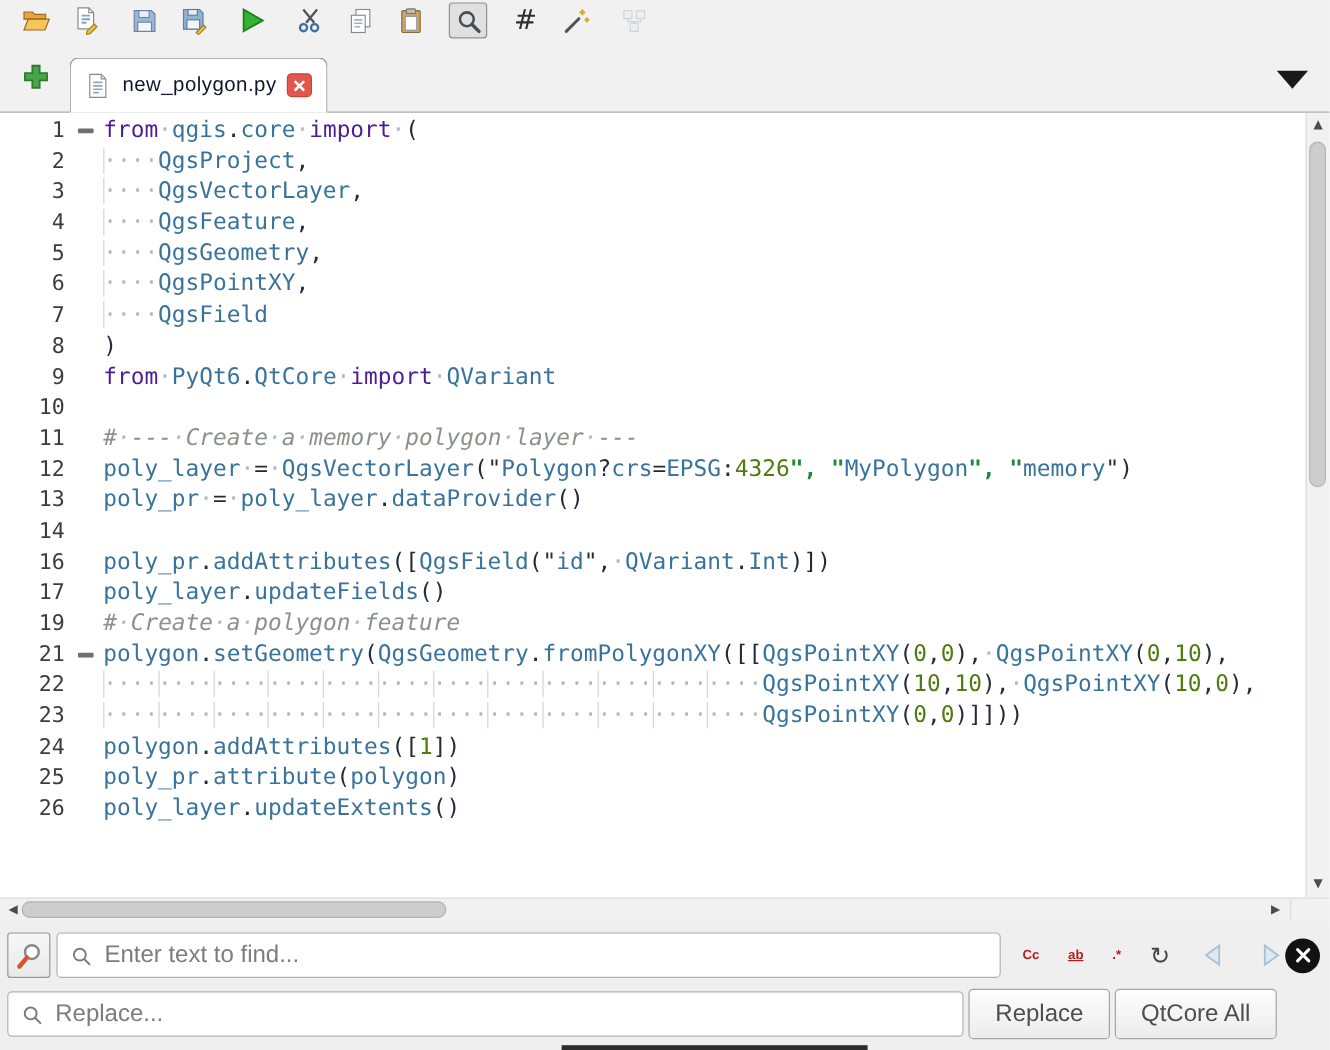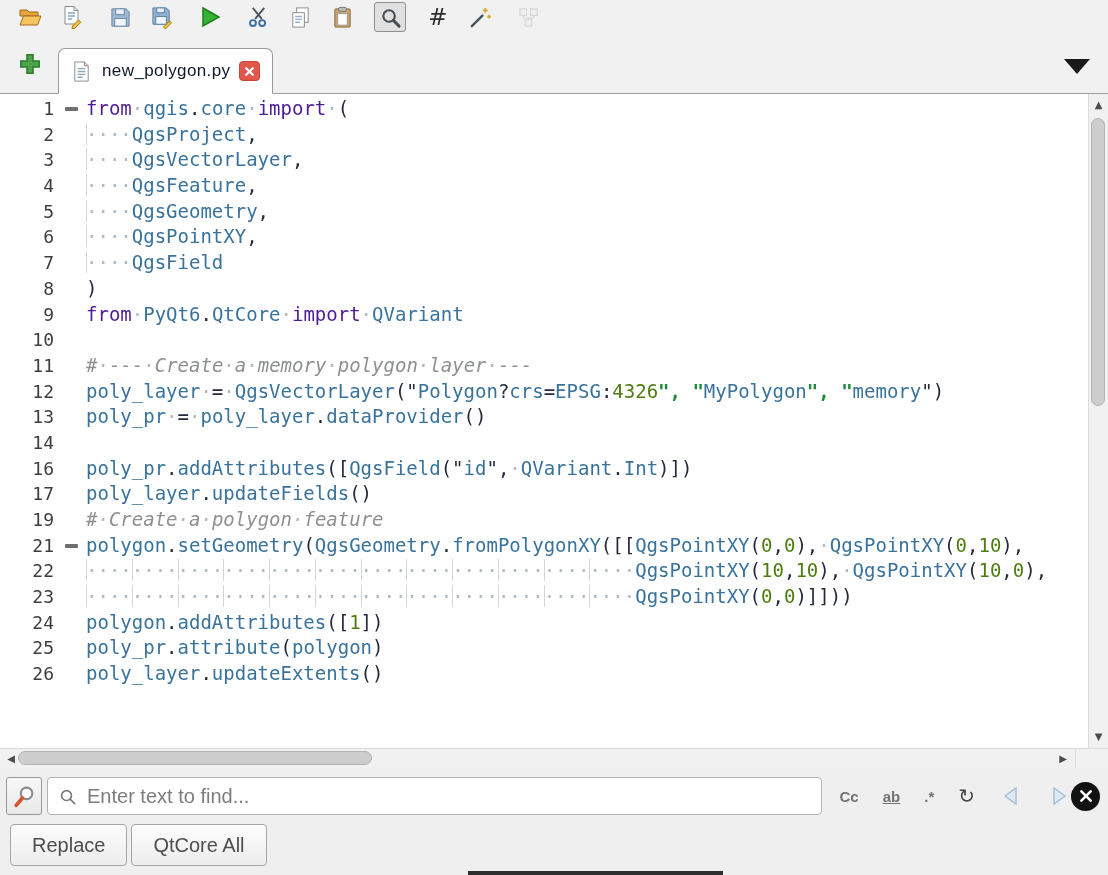--- a/index.html
+++ b/index.html
@@ -51,21 +51,21 @@
   
   .findbar{position:absolute;left:0;top:768px;width:1108px;height:107px;background:#efefef;box-sizing:border-box;}
   .frow{display:flex;align-items:center;padding:0 8px 0 6px;}
   .frow1{margin-top:7px;height:42px;}
   .frow2{margin-top:6px;height:44px;}
   .fsmall{width:36px;height:38px;flex:none;margin-right:5px;background:linear-gradient(#f7f7f7,#e9e9e9);border:1px solid #989898;border-radius:3px;display:flex;align-items:center;justify-content:center;padding:0;}
   .finput{height:38px;flex:1;background:#fff;border:1px solid #b2b2b2;border-radius:4px;display:flex;align-items:center;padding:0 10px;gap:8px;box-sizing:border-box;}
   .finput input{flex:1;border:none;outline:none;background:transparent;font-size:20px;color:#333;font-family:"Liberation Sans",sans-serif;min-width:0;}
   .finput input::placeholder{color:#7d7d7d;}
   .fopts{display:flex;align-items:center;gap:24px;margin-left:18px;}
-  .fopt{background:none;border:none;padding:0;font-size:15px;font-weight:bold;color:#737373;font-family:"Liberation Sans",sans-serif;line-height:1;}
+  .fopt{background:none;border:none;padding:0;font-size:11px;font-weight:bold;color:#b91c1c;font-family:"Liberation Sans",sans-serif;line-height:1;}
   .fopt.word{text-decoration:underline;}
   .fopt.wrap{font-size:20px;font-weight:normal;color:#474747;font-family:"DejaVu Sans",sans-serif;}
   .farrow{background:none;border:none;padding:0;display:flex;align-items:center;}
   .fclose{margin-left:auto;width:29px;height:29px;border-radius:50%;background:#121212;border:none;display:flex;align-items:center;justify-content:center;padding:0;}
   .fbtn{height:42px;margin-left:4px;padding:0 21px;background:linear-gradient(#fdfdfd,#ececec);border:1px solid #a6a6a6;border-radius:4px;font-size:20px;color:#4e4e4e;font-family:"Liberation Sans",sans-serif;}
   .fend{width:36px;flex:none;}
   .bottom-handle{position:absolute;left:468px;bottom:0;width:255px;height:4px;background:#2d2d2d;}
 </style>
 </head>
 <body>
@@ -291,19 +291,28 @@
     </div>
     <button class="fclose">
       <span style="display:flex;">
         <svg width="14" height="14" viewBox="0 0 12 12">
             <path d="M2 2l8 8M10 2l-8 8" stroke="#fff" stroke-width="2.2" stroke-linecap="round"></path>
           </svg>
       </span>
     </button>
   </div>
   <div class="frow frow2">
+    <div class="finput">
+      <span style="display:flex;">
+        <svg width="19" height="19" viewBox="0 0 20 20">
+            <circle cx="9" cy="9" r="5.2" fill="none" stroke="#7a7a7a" stroke-width="1.7"></circle>
+            <path d="M13 13l4.5 4.5" stroke="#7a7a7a" stroke-width="1.7" stroke-linecap="round"></path>
+          </svg>
+      </span>
+      <input placeholder="Replace..." style="">
+    </div>
     <button class="fbtn">Replace</button>
     <button class="fbtn">QtCore All</button>
     <div class="fend"></div>
   </div>
 </div>
 
 <div class="bottom-handle"></div>
 
 </body></html>

